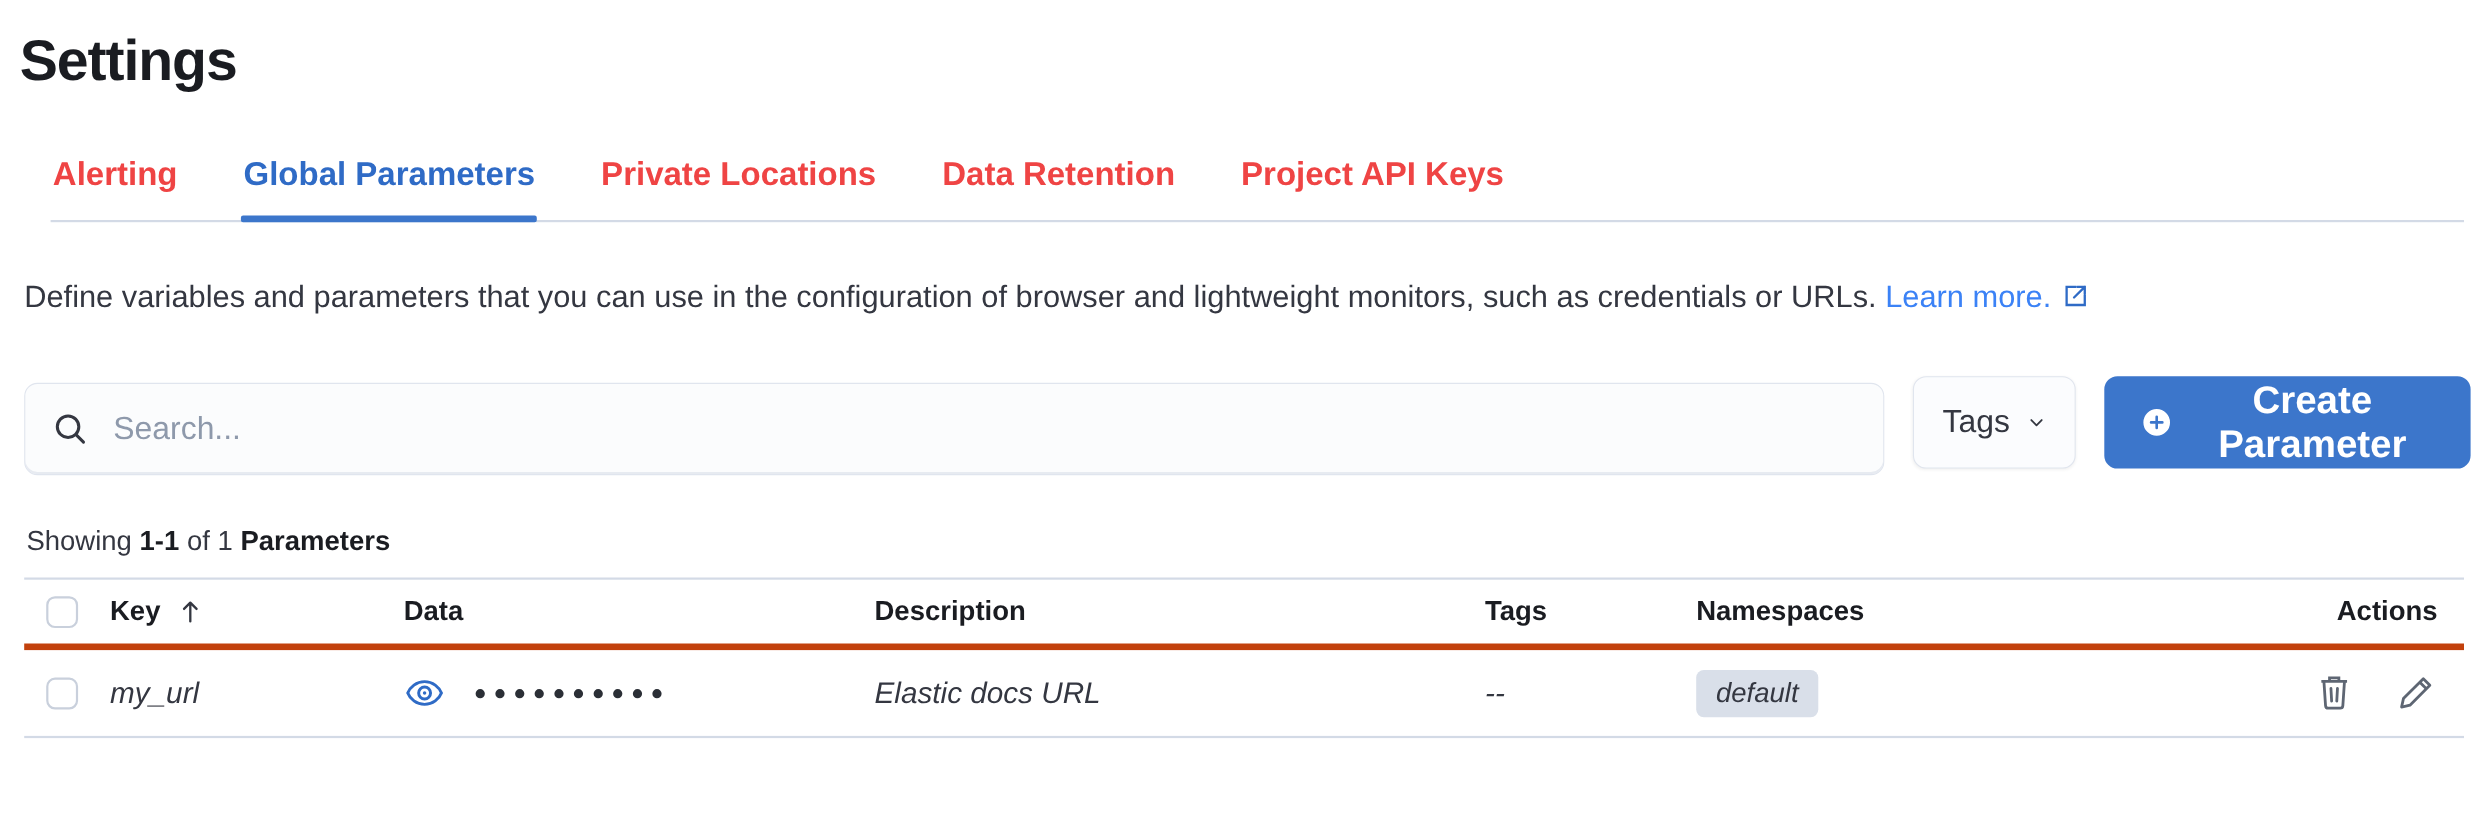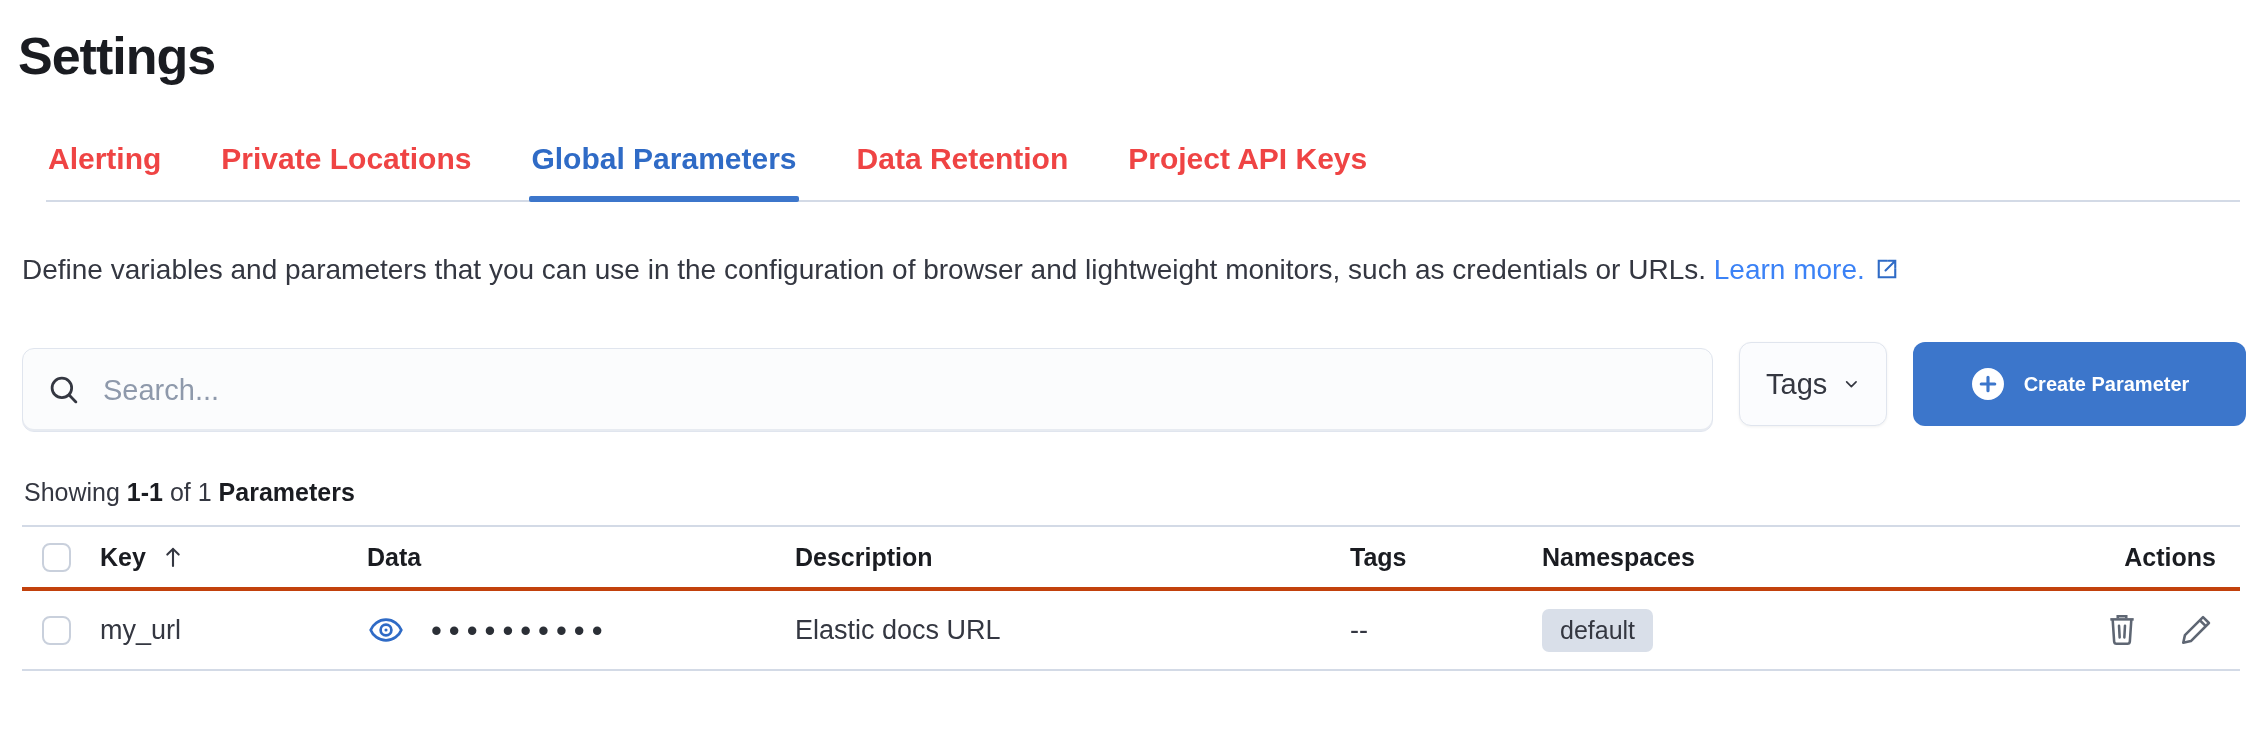--- a/index.html
+++ b/index.html
@@ -38,35 +38,35 @@
                       font-family:"Liberation Sans","DejaVu Sans",sans-serif; }
   .search-box input::placeholder { color:#8e99ab; }
 
   .tags-btn { height:84px; min-width:148px; background:#fbfcfe; border:1px solid #e0e5ee;
               border-radius:12px; display:flex; align-items:center; justify-content:center;
               gap:16px; font-size:29px; font-weight:500; color:#343741; cursor:pointer;
               box-shadow:0 1px 3px rgba(0,0,0,.06); padding:0 26px; }
 
   .create-btn { height:84px; min-width:333px; background:#3c76cb; border:none;
                 border-radius:12px; display:flex; align-items:center; justify-content:center;
-                gap:18px; font-size:20px; font-weight:600; color:#ffffff; cursor:pointer;
+                gap:18px; font-size:35px; font-weight:600; color:#ffffff; cursor:pointer;
                 padding:0 34px; font-family:"Liberation Sans","DejaVu Sans",sans-serif; }
 
   
   .summary { margin:46px 22px 18px 24px; font-size:25px; color:#343741; }
   .summary b { font-weight:700; color:#1a1c21;text-align:right; }
 
   
   .table { margin:0 22px; }
   .grid-row { display:grid;
               grid-template-columns:78px 267px 428px 555px 192px 300px 1fr;
               align-items:center; }
-  .thead { height:66px; border-top:2px solid #d3dae6; border-bottom:4px solid #c2410c;
+  .thead { height:66px; border-top:2px solid #d3dae6; border-bottom:6px solid #c2410c;
            font-size:25px; font-weight:700; color:#1a1c21; }
-  .trow  { height:80px; border-bottom:2px solid #d3dae6; font-size:27px; color:#343741; }
+  .trow  { height:80px; border-bottom:2px solid #d3dae6; font-size:27px; color:#343741;font-style:italic; }
 
   .cell-check { padding-left:20px; }
   .checkbox { width:29px; height:29px; border:2px solid #c9d0dc; border-radius:8px;
               background:#fff; cursor:pointer; }
 
   .key-header { display:flex; align-items:center; gap:14px; cursor:pointer; }
   .actions-head { text-align:right; padding-right:24px; }
 
   .value-cell { display:flex; align-items:center; gap:26px; }
   .eye-btn { width:38px; height:38px; display:flex; align-items:center; justify-content:center;
@@ -83,22 +83,22 @@
 </style>
 </head>
 <body>
 
 <div class="page">
 
   <h1 class="page-title">Settings</h1>
 
   <nav class="tabs">
     <div class="tab">Alerting</div>
+    <div class="tab active">Global Parameters</div>
     <div class="tab">Private Locations</div>
-    <div class="tab active">Global Parameters</div>
     <div class="tab">Data Retention</div>
     <div class="tab">Project API Keys</div>
   </nav>
 
   <p class="description"><span>Define variables and parameters that you can use in the configuration of browser and lightweight monitors, such as credentials or URLs.</span>
     <a href="#"><span>Learn more.</span><svg class="ext-icon" viewBox="0 0 16 16" fill="none" stroke="#2f6bc6" stroke-width="1.4">
           <path d="M8.5 2.5H2.5v11h11V7.5"></path>
           <path d="M7 9L13.5 2.5M9 2.5h4.5V7" stroke-linecap="round"></path>
         </svg></a>
   </p>

